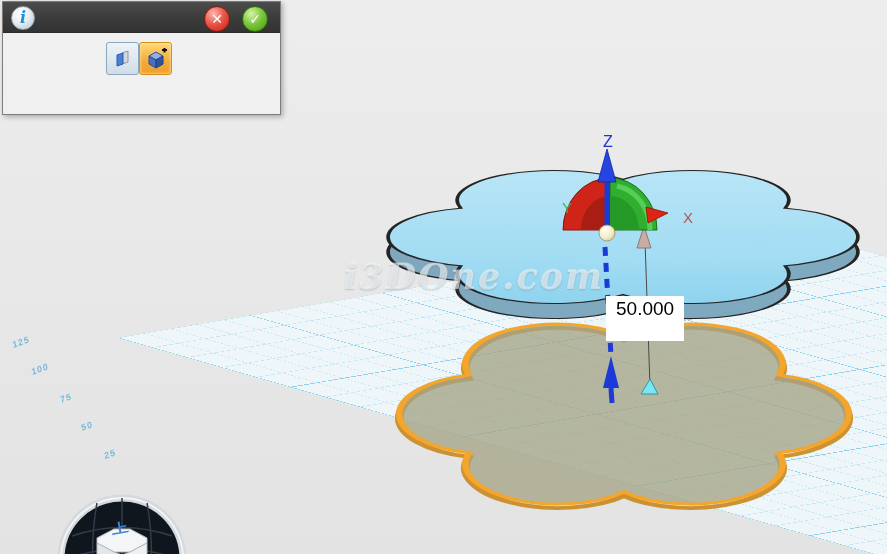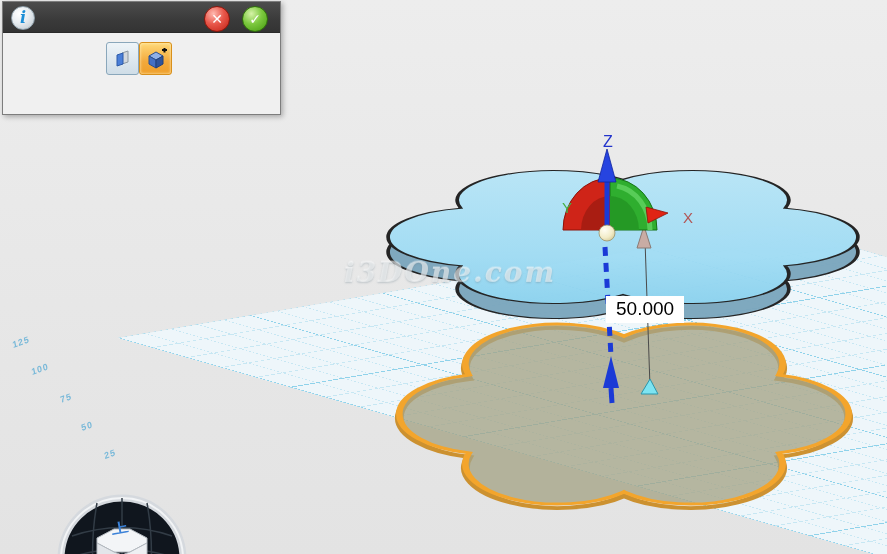--- a/index.html
+++ b/index.html
@@ -20,30 +20,30 @@
     z-index:1;}
   .grid-label{position:absolute;color:#79b9d9;font-size:9px;font-weight:bold;
     letter-spacing:1px;transform:rotate(-20deg) skewX(-8deg);z-index:2;}
 
   
   #scene{position:absolute;left:0;top:0;z-index:3;}
 
   
   #watermark{position:absolute;left:344px;top:256px;z-index:4;
     font-family:"DejaVu Serif","Liberation Serif",serif;
-    font-style:italic;font-weight:bold;font-size:28px;letter-spacing:2px;
+    font-style:italic;font-weight:bold;font-size:35px;letter-spacing:2px;
     color:rgba(255,255,255,0.48);
     text-shadow:0 1px 2px rgba(110,130,140,0.35), 0 -1px 0 rgba(255,255,255,0.25);}
 
   
   #overlay{position:absolute;left:0;top:0;z-index:5;}
 
   
   #dim-label{position:absolute;left:606px;top:296px;z-index:6;background:#ffffff;
-    color:#000;font-size:19px;padding:2px 10px 3px 10px;white-space:nowrap;}
+    color:#000;font-size:19px;padding:2px 10px 21px 10px;white-space:nowrap;}
 
   
   #viewcube{position:absolute;left:52px;top:481px;z-index:7;}
 
   
   #dialog{position:absolute;left:2px;top:1px;width:277px;height:112px;z-index:10;
     border:1px solid #7d7d7d;background:#f0f0f0;
     box-shadow:2px 2px 5px rgba(0,0,0,0.28);}
   #dialog-header{position:relative;height:30px;
     background:linear-gradient(180deg,#4c4c4c 0%,#3a3a3a 60%,#333 100%);

